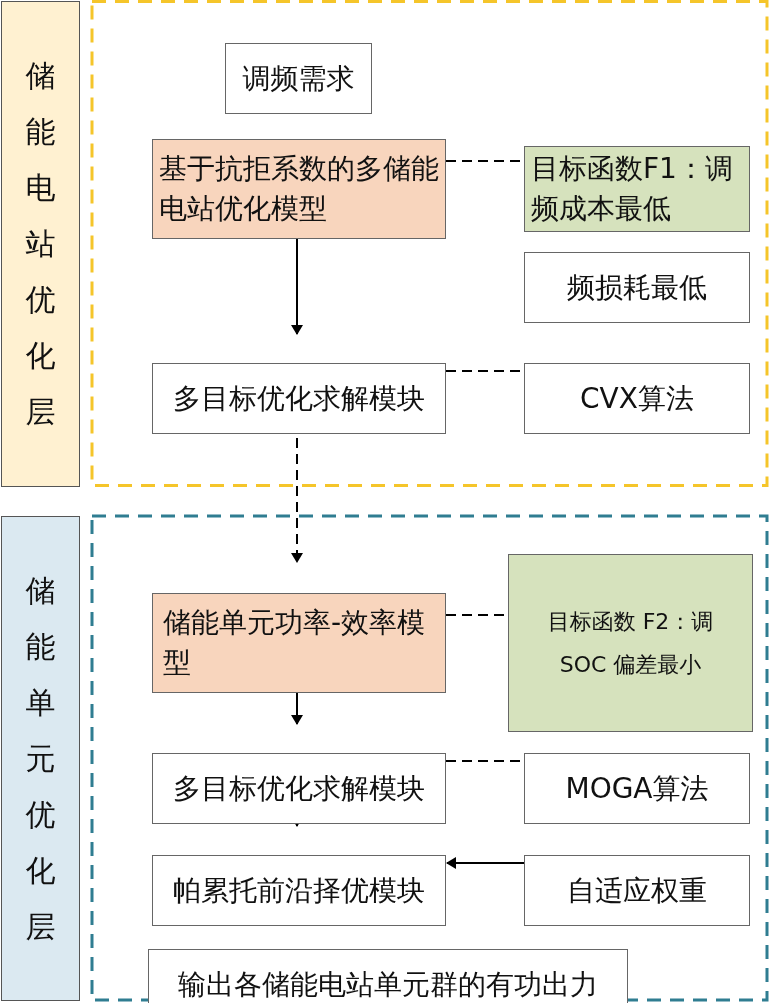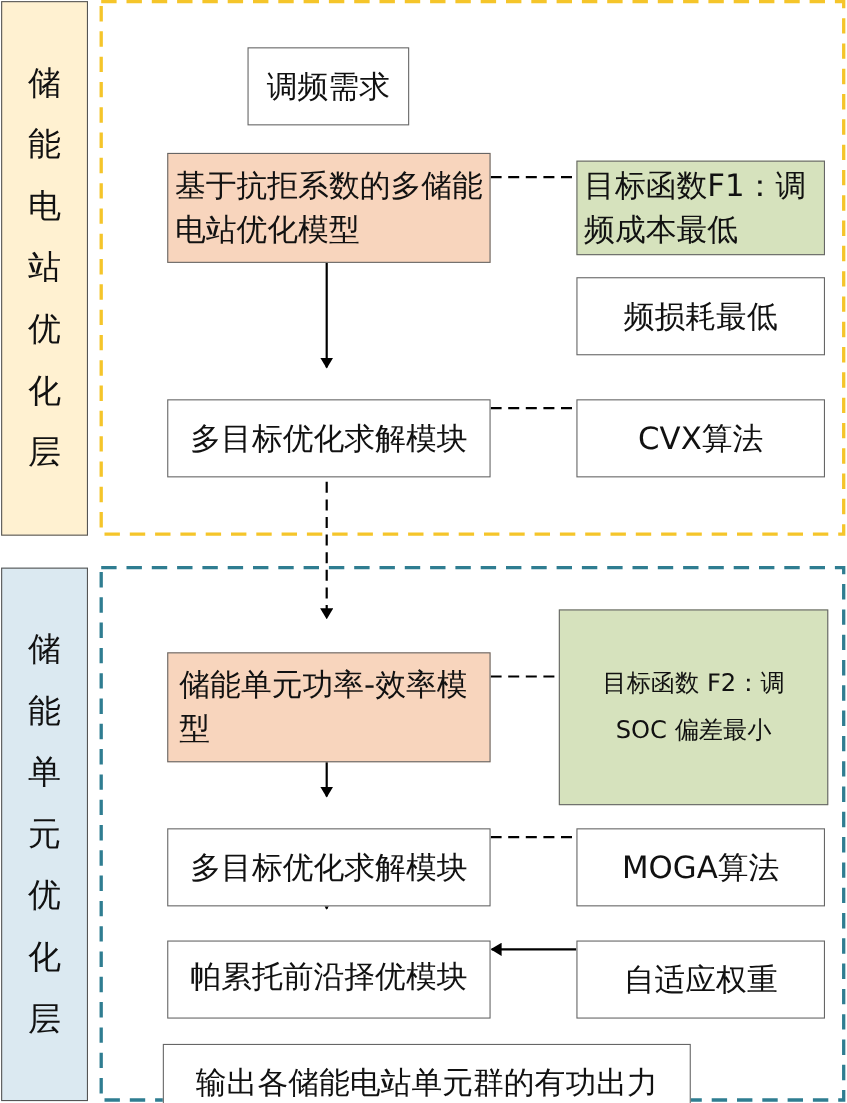--- a/index.html
+++ b/index.html
@@ -95,21 +95,21 @@
 </div>
 
 <div class="abs box" style="left:152px;top:725px;width:294px;height:71px;">
   <span>多目标优化求解模块</span>
 </div>
 
 <div class="abs box" style="left:524px;top:725px;width:226px;height:71px;">
   <span>MOGA算法</span>
 </div>
 
-<div class="abs box" style="left:152px;top:827px;width:294px;height:71px;font-family:Liberation Mono, monospace;">
+<div class="abs box" style="left:152px;top:827px;width:294px;height:71px;">
   <span>帕累托前沿择优模块</span>
 </div>
 
 <div class="abs box" style="left:524px;top:827px;width:226px;height:71px;">
   <span>自适应权重</span>
 </div>
 
 <div class="abs box" style="left:148px;top:921px;width:480px;height:71px;">
   <span>输出各储能电站单元群的有功出力</span>
 </div>

